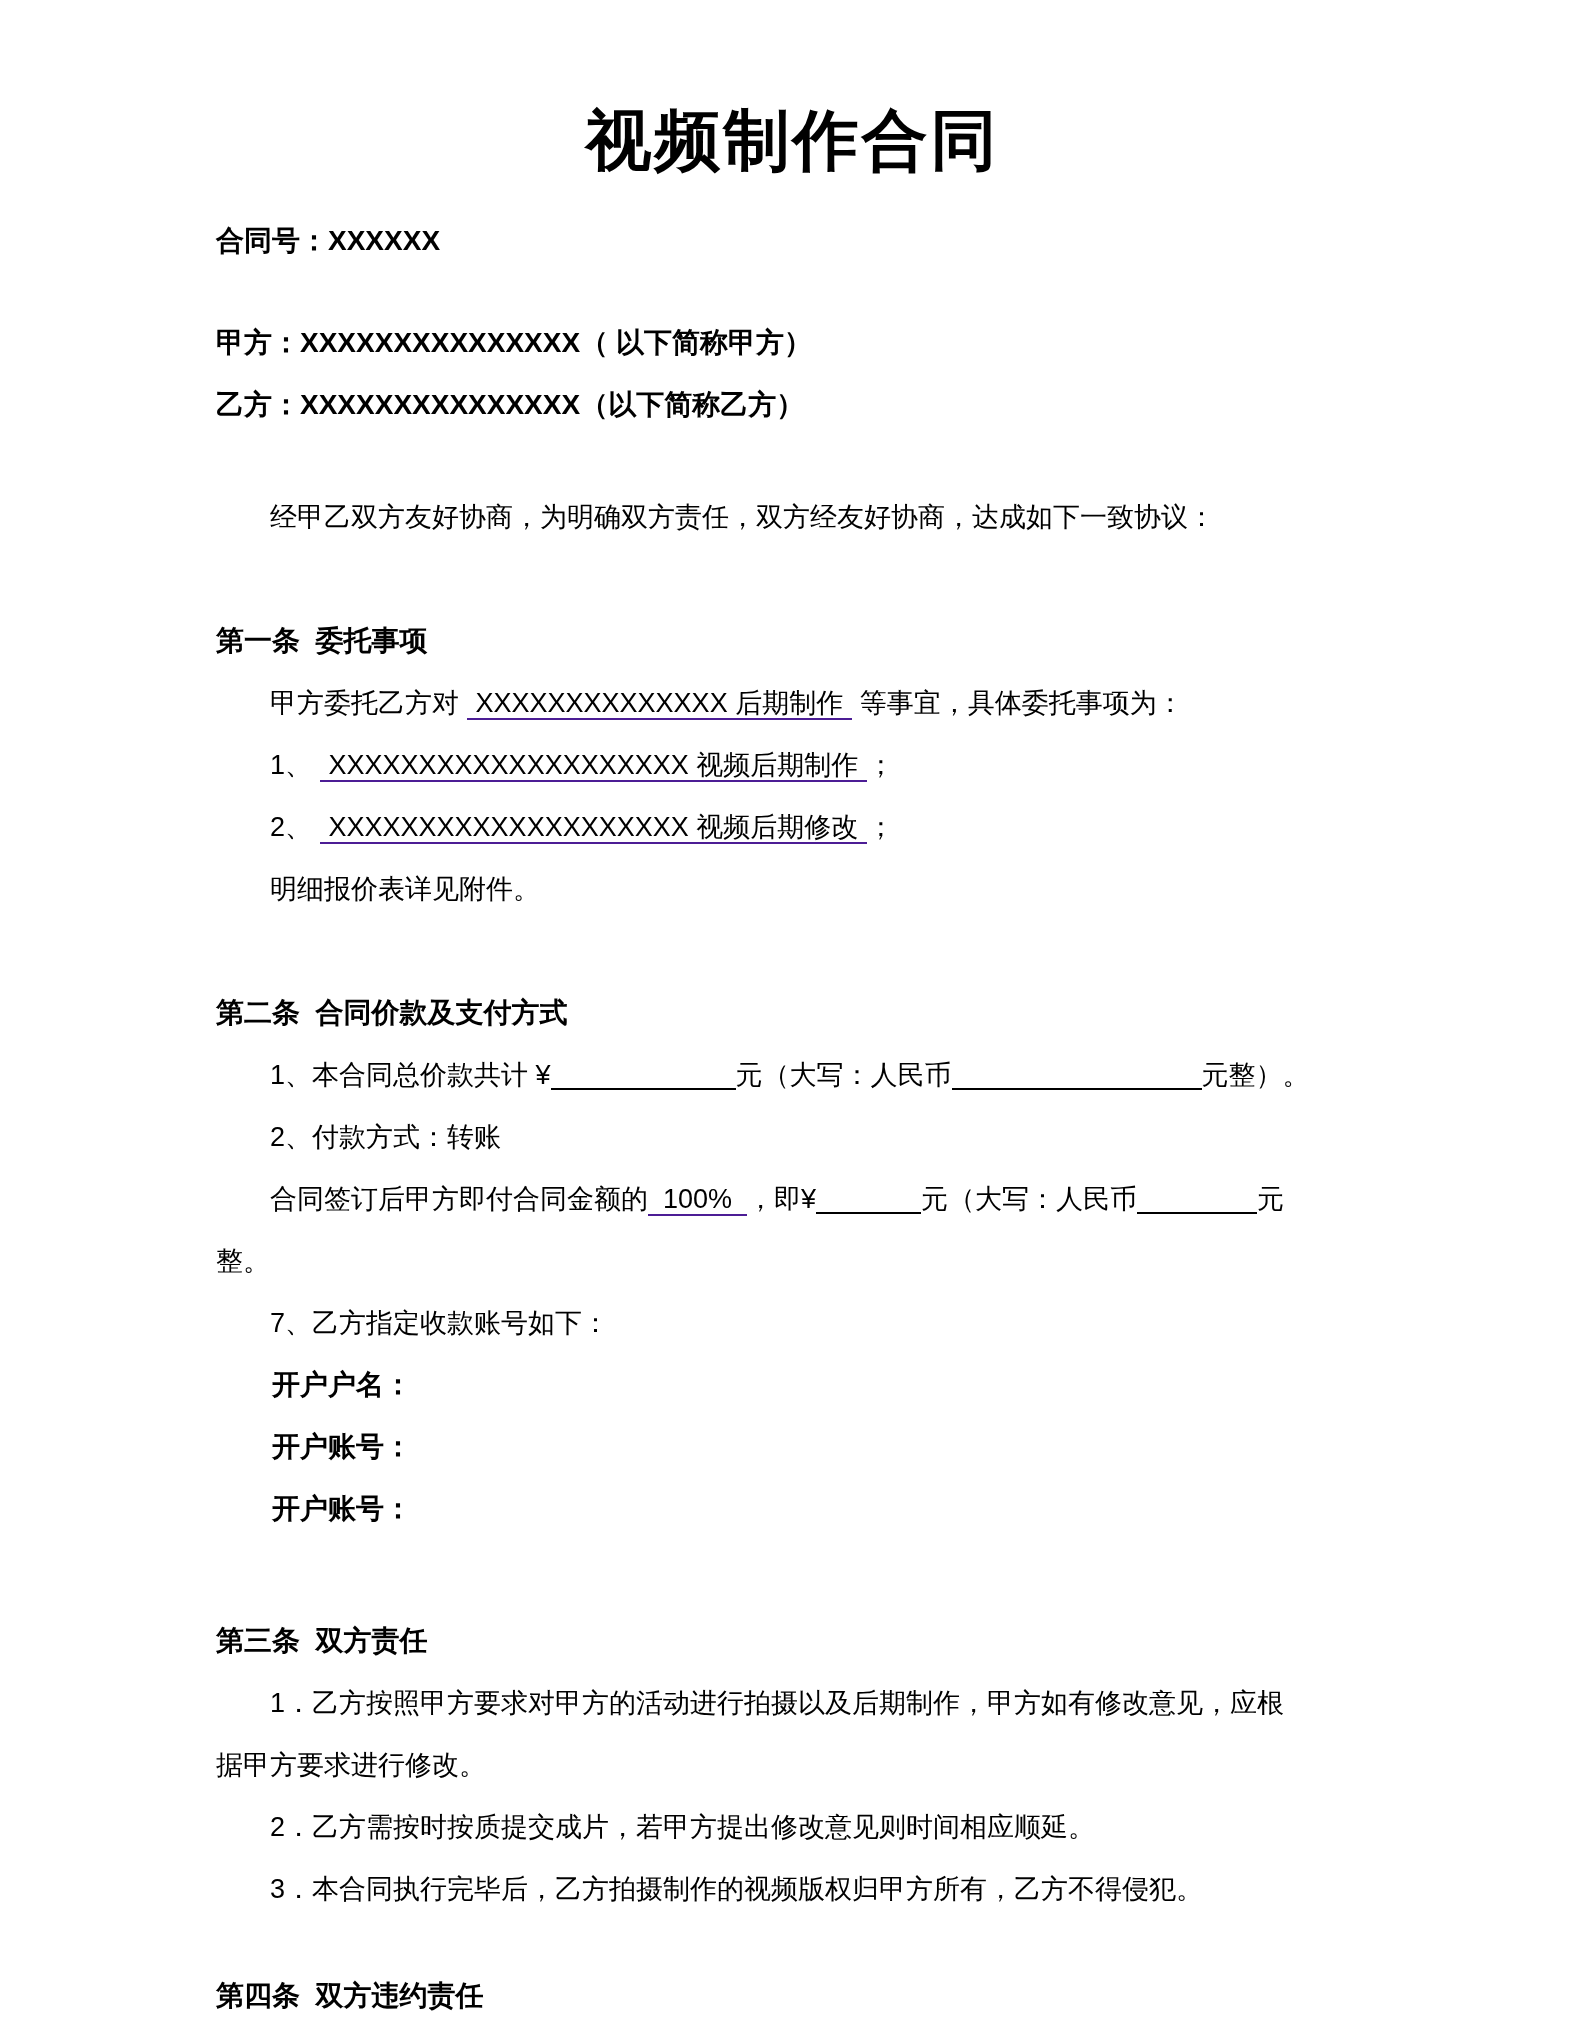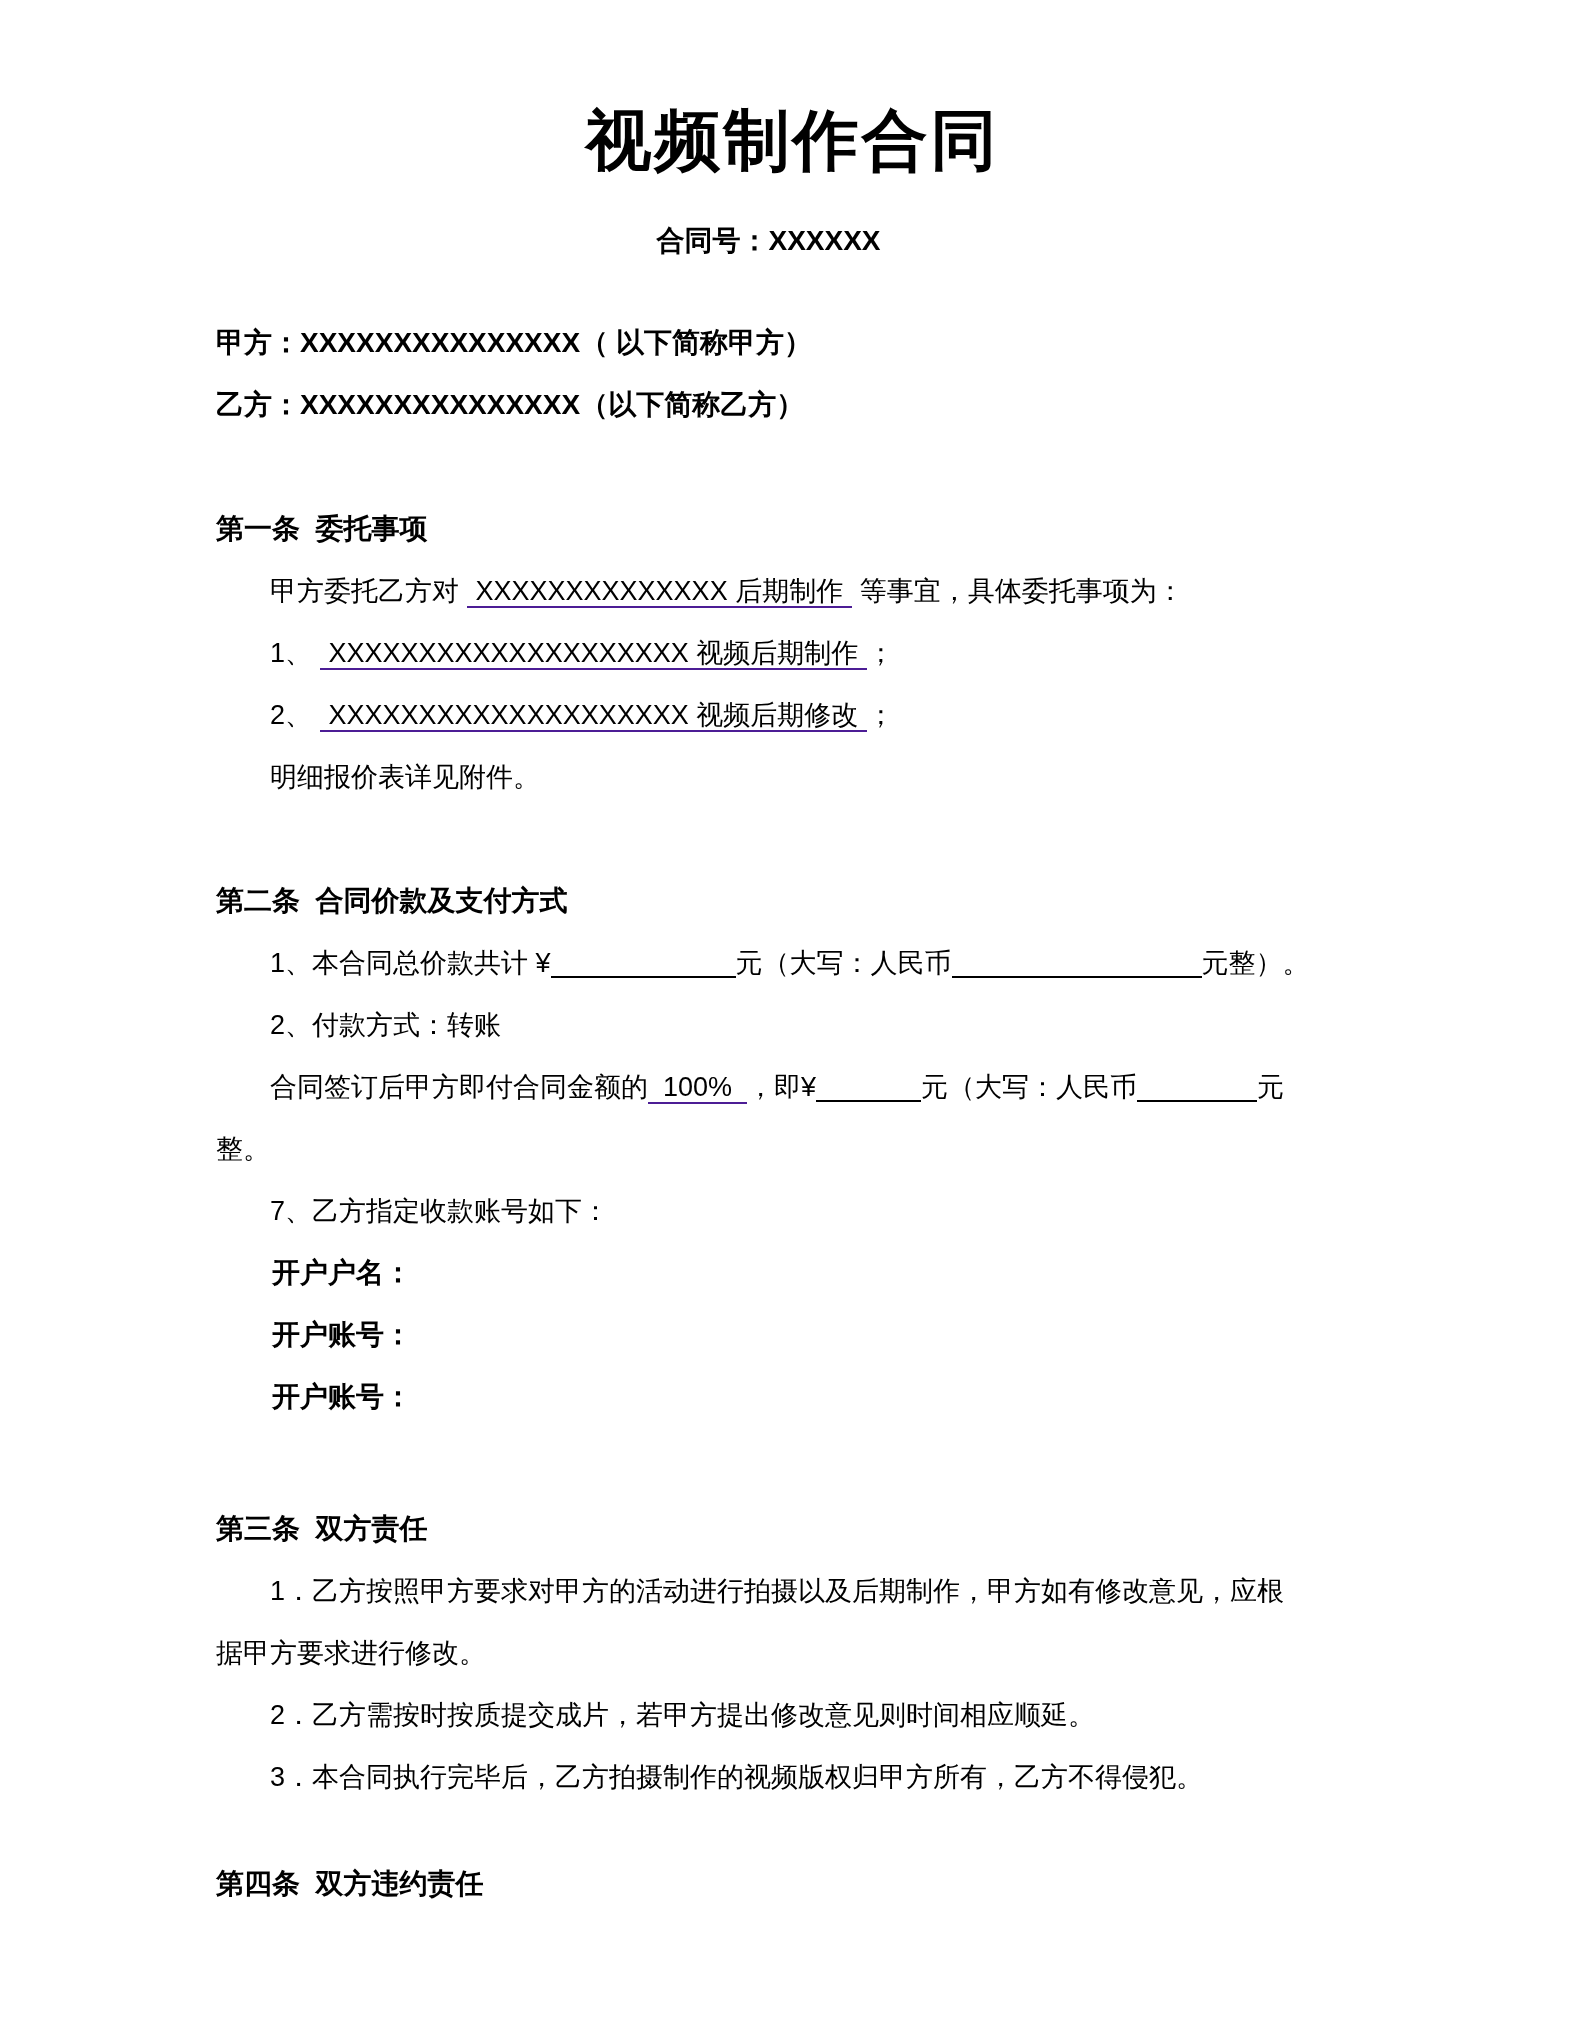--- a/index.html
+++ b/index.html
@@ -32,21 +32,21 @@
     margin: 0;
     font-size: 27px;
     line-height: 62px;
     font-weight: normal;
     white-space: pre-wrap;
   }
   .b { font-weight: bold; }
   .big { font-size: 28px; }
   .indent { text-indent: 2em; }
   .cno {
-    text-align: center;
+    text-align: left;
     padding-right: 48px;
     margin-top: 25px;
   }
   .party-a { margin-top: 40px; }
   .intro { margin-top: 50px; }
   .sec { margin-top: 62px; }
   .sec3 { margin-top: 70px; }
   .sec4 { margin-top: 45px; }
   .u {
     border-bottom: 2px solid #4c1d95;
@@ -68,20 +68,21 @@
 <body>
 
 <div class="page">
   <h1 class="title">视频制作合同</h1>
 
   <p class="para b big cno">合同号：XXXXXX</p>
 
   <p class="para b big party-a">甲方：XXXXXXXXXXXXXXX（ 以下简称甲方）</p>
   <p class="para b big">乙方：XXXXXXXXXXXXXXX（以下简称乙方）</p>
 
+  <p class="para indent intro">经甲乙双方友好协商，为明确双方责任，双方经友好协商，达成如下一致协议：</p>
 
   <h2 class="para b big sec">第一条  委托事项</h2>
   <p class="para indent"><span>甲方委托乙方对 </span><span class="u">XXXXXXXXXXXXXX 后期制作</span><span> 等事宜，具体委托事项为：</span></p>
   <p class="para indent"><span>1、 </span><span class="u">XXXXXXXXXXXXXXXXXXXX 视频后期制作</span><span>；</span></p>
   <p class="para indent"><span>2、 </span><span class="u">XXXXXXXXXXXXXXXXXXXX 视频后期修改</span><span>；</span></p>
   <p class="para indent">明细报价表详见附件。</p>
 
   <h2 class="para b big sec">第二条  合同价款及支付方式</h2>
   <p class="para indent"><span>1、本合同总价款共计 ¥</span><span class="blank blank-w185"></span><span>元（大写：人民币</span><span class="blank blank-w250"></span><span>元整）。</span></p>
   <p class="para indent">2、付款方式：转账</p>

